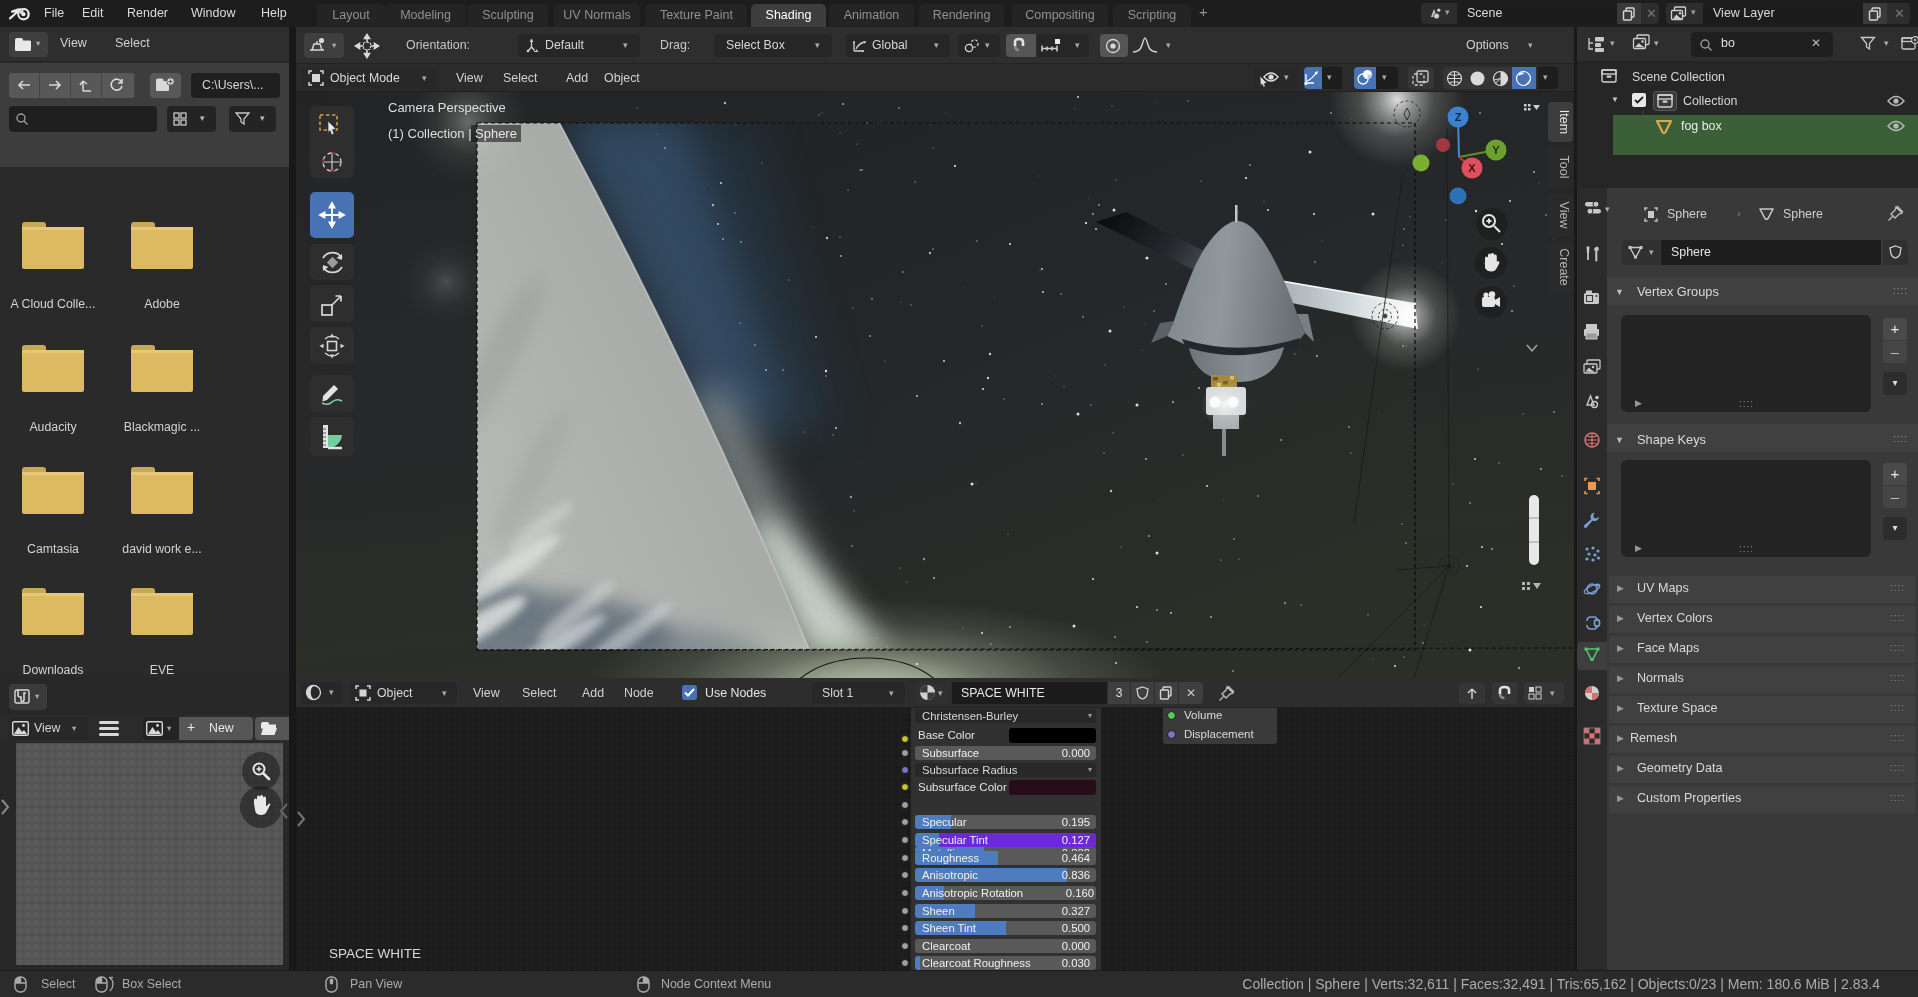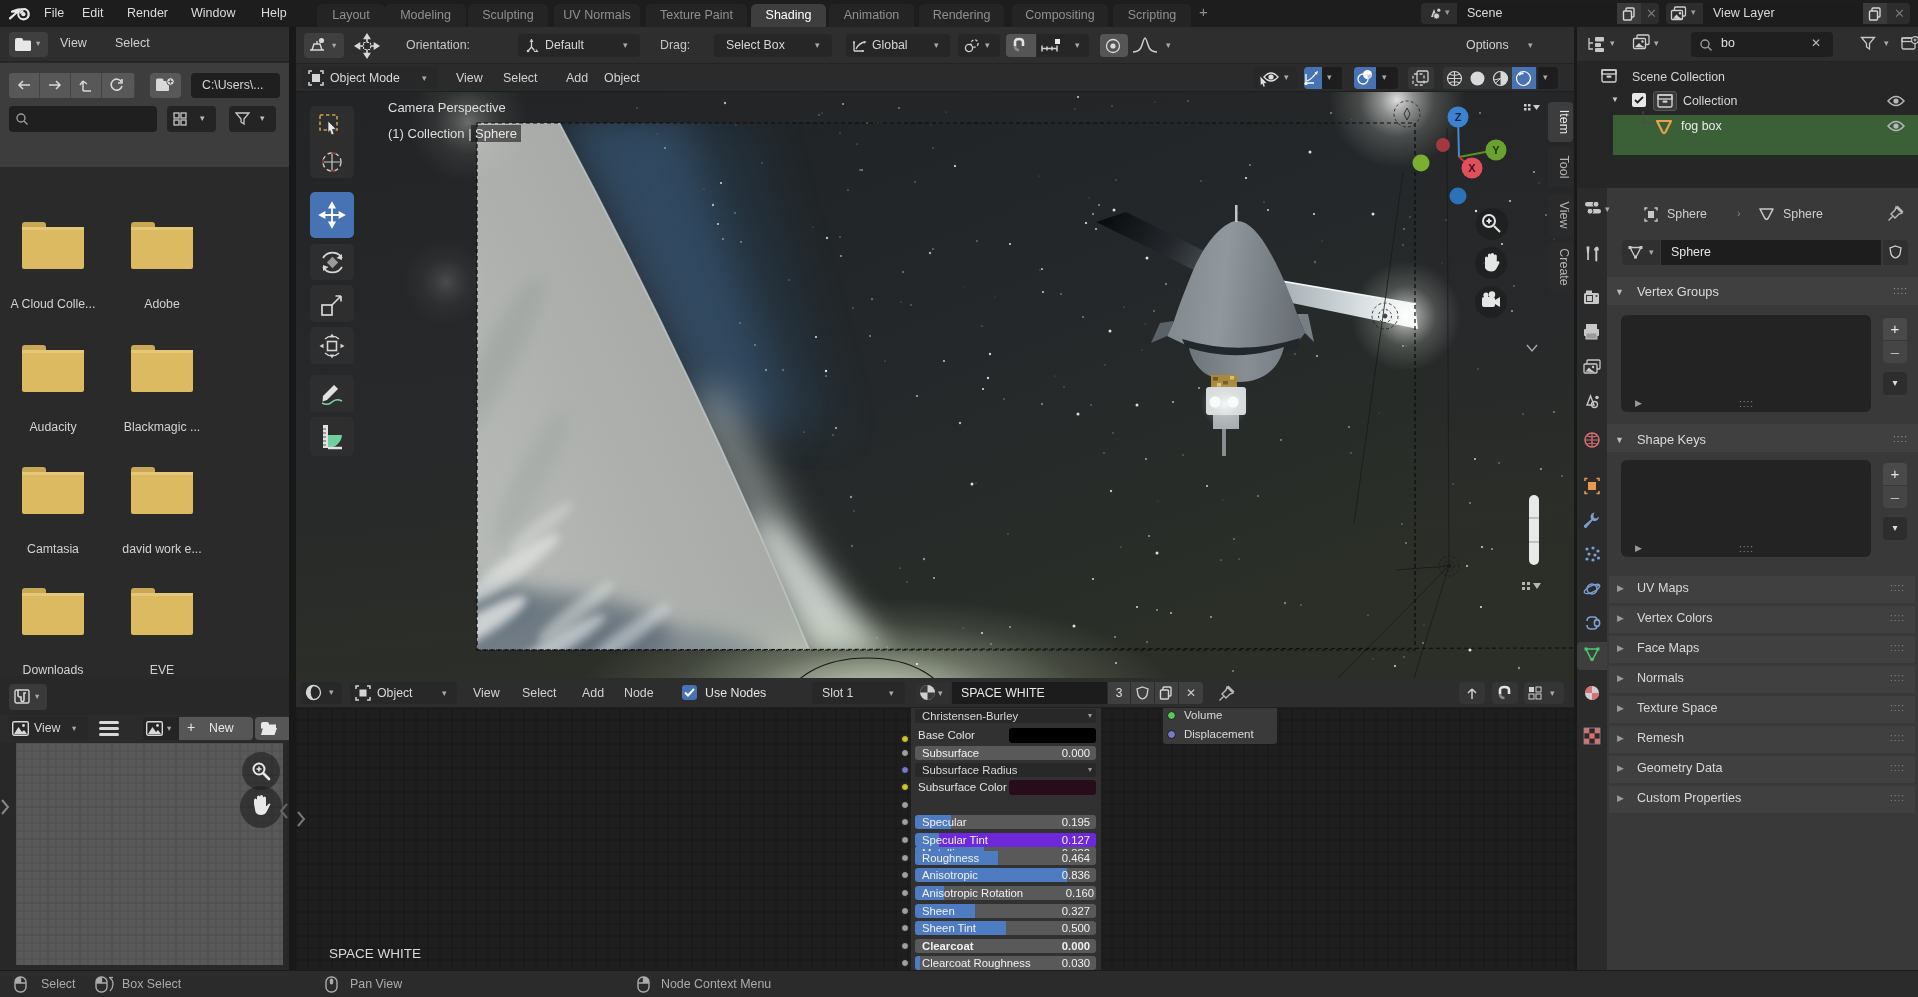--- a/index.html
+++ b/index.html
@@ -1284,21 +1284,21 @@
           <div class="a" style="left:4px;top:196px;width:181px;height:14px;background:#595959;border-radius:3px;overflow:hidden;">
             <div class="a" style="left:0;top:0;width:33%;height:100%;background:#4f7cc0;border-radius:3px 0 0 3px;"></div>
 <span class="a tx" style="left:7px;top:1px;color:#f0f0f0;font-size:11.3px;">Sheen</span>
 <span class="a tx" style="right:6px;top:1px;color:#f0f0f0;font-size:11.3px;">0.327</span>
           </div>
           <div class="a" style="left:4px;top:213px;width:181px;height:14px;background:#595959;border-radius:3px;overflow:hidden;">
             <div class="a" style="left:0;top:0;width:50%;height:100%;background:#4f7cc0;border-radius:3px 0 0 3px;"></div>
 <span class="a tx" style="left:7px;top:1px;color:#f0f0f0;font-size:11.3px;">Sheen Tint</span>
 <span class="a tx" style="right:6px;top:1px;color:#f0f0f0;font-size:11.3px;">0.500</span>
           </div>
-          <div class="a" style="left:4px;top:231px;width:181px;height:14px;background:#595959;border-radius:3px;overflow:hidden;font-weight:bold;">
+          <div class="a" style="left:4px;top:231px;width:181px;height:14px;background:#595959;border-radius:3px;overflow:hidden;">
 <span class="a tx" style="left:7px;top:1px;color:#f0f0f0;font-size:11.3px;">Clearcoat</span>
 <span class="a tx" style="right:6px;top:1px;color:#f0f0f0;font-size:11.3px;">0.000</span>
           </div>
           <div class="a" style="left:4px;top:248px;width:181px;height:14px;background:#595959;border-radius:3px;overflow:hidden;">
             <div class="a" style="left:0;top:0;width:3%;height:100%;background:#4f7cc0;border-radius:3px 0 0 3px;"></div>
 <span class="a tx" style="left:7px;top:1px;color:#f0f0f0;font-size:11.3px;">Clearcoat Roughness</span>
 <span class="a tx" style="right:6px;top:1px;color:#f0f0f0;font-size:11.3px;">0.030</span>
           </div>
           <div class="a" style="left:-10px;top:27px;width:8px;height:8px;border-radius:50%;background:#c7c729;border:1px solid #1a1a1a;"></div>
           <div class="a" style="left:-10px;top:41px;width:8px;height:8px;border-radius:50%;background:#a0a0a0;border:1px solid #1a1a1a;"></div>
@@ -1613,21 +1613,21 @@
 <span class="a tx" style="left:28px;top:5px;color:#d8d8d8;font-size:12.6px;">Normals</span>
 <span class="a" style="right:10px;top:6px;color:#8a8a8a;font-size:10px;letter-spacing:1px;">::::</span>
       </div>
       <div class="a" style="left:32px;top:508px;width:306px;height:27px;background:#404040;">
 <span class="a" style="left:8px;top:7px;color:#999;font-size:9px;">▶</span>
 <span class="a tx" style="left:28px;top:5px;color:#d8d8d8;font-size:12.6px;">Texture Space</span>
 <span class="a" style="right:10px;top:6px;color:#8a8a8a;font-size:10px;letter-spacing:1px;">::::</span>
       </div>
       <div class="a" style="left:32px;top:538px;width:306px;height:27px;background:#404040;">
 <span class="a" style="left:8px;top:7px;color:#999;font-size:9px;">▶</span>
-<span class="a tx" style="left:28px;top:5px;color:#d8d8d8;font-size:12.6px;">Remesh</span>
+<span class="a tx" style="left:21px;top:5px;color:#d8d8d8;font-size:12.6px;">Remesh</span>
 <span class="a" style="right:10px;top:6px;color:#8a8a8a;font-size:10px;letter-spacing:1px;">::::</span>
       </div>
       <div class="a" style="left:32px;top:568px;width:306px;height:27px;background:#404040;">
 <span class="a" style="left:8px;top:7px;color:#999;font-size:9px;">▶</span>
 <span class="a tx" style="left:28px;top:5px;color:#d8d8d8;font-size:12.6px;">Geometry Data</span>
 <span class="a" style="right:10px;top:6px;color:#8a8a8a;font-size:10px;letter-spacing:1px;">::::</span>
       </div>
       <div class="a" style="left:32px;top:598px;width:306px;height:27px;background:#404040;">
 <span class="a" style="left:8px;top:7px;color:#999;font-size:9px;">▶</span>
 <span class="a tx" style="left:28px;top:5px;color:#d8d8d8;font-size:12.6px;">Custom Properties</span>
@@ -1667,13 +1667,14 @@
       </div>
  <span class="a tx" style="left:350px;top:6px;">Pan View</span>
  <div class="a" style="left:637px;top:5px;">
         <svg width="13" height="17" viewBox="0 0 13 17">
           <rect x="1" y="1" width="11" height="15" rx="5" fill="none" stroke="#ababab" stroke-width="1.4"></rect>
           <path d="M1.2 7 L11.8 7 M6.5 1 L6.5 7" stroke="#ababab" stroke-width="1.3"></path>
           <path d="M11.8 7 L11.8 4.5 Q11.8 1 6.5 1 L6.5 7 Z" fill="#ababab"></path>
         </svg>
       </div>
  <span class="a tx" style="left:661px;top:6px;">Node Context Menu</span>
+ <span class="a tx" style="right:38px;top:5px;font-size:14px;">Collection | Sphere | Verts:32,611 | Faces:32,491 | Tris:65,162 | Objects:0/23 | Mem: 180.6 MiB | 2.83.4</span>
 </div>
   </div>
 </body></html>

